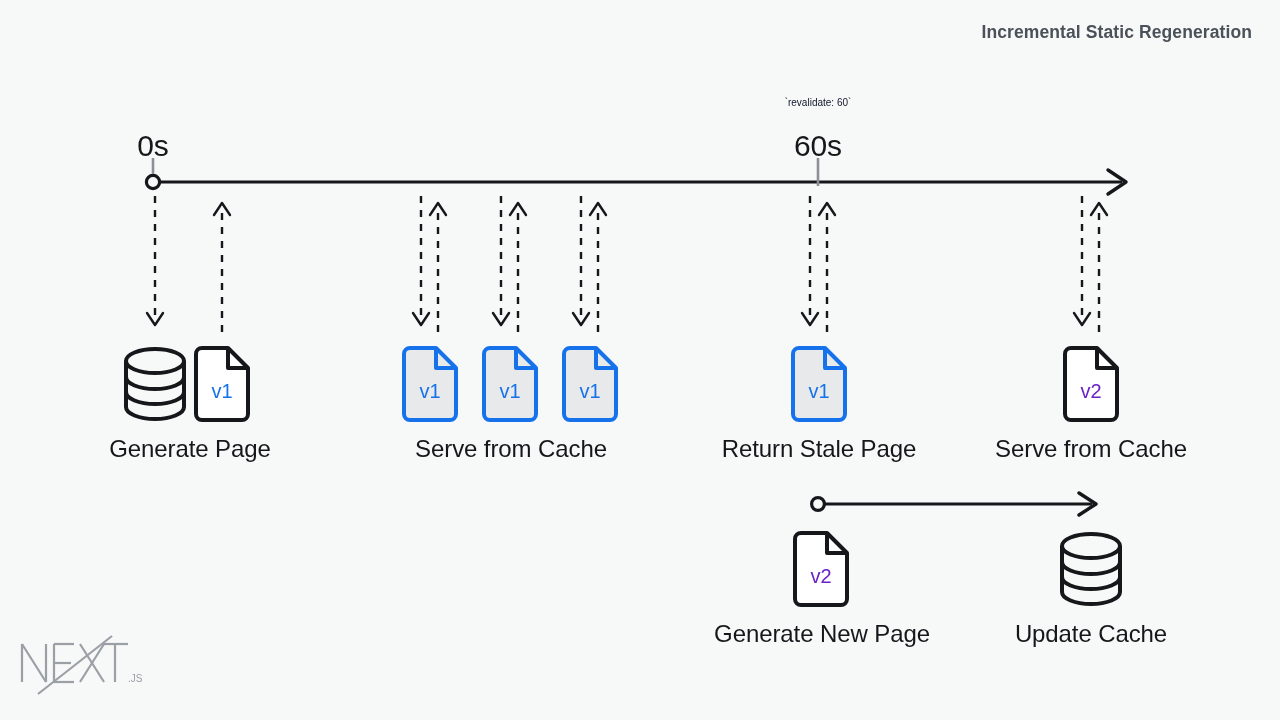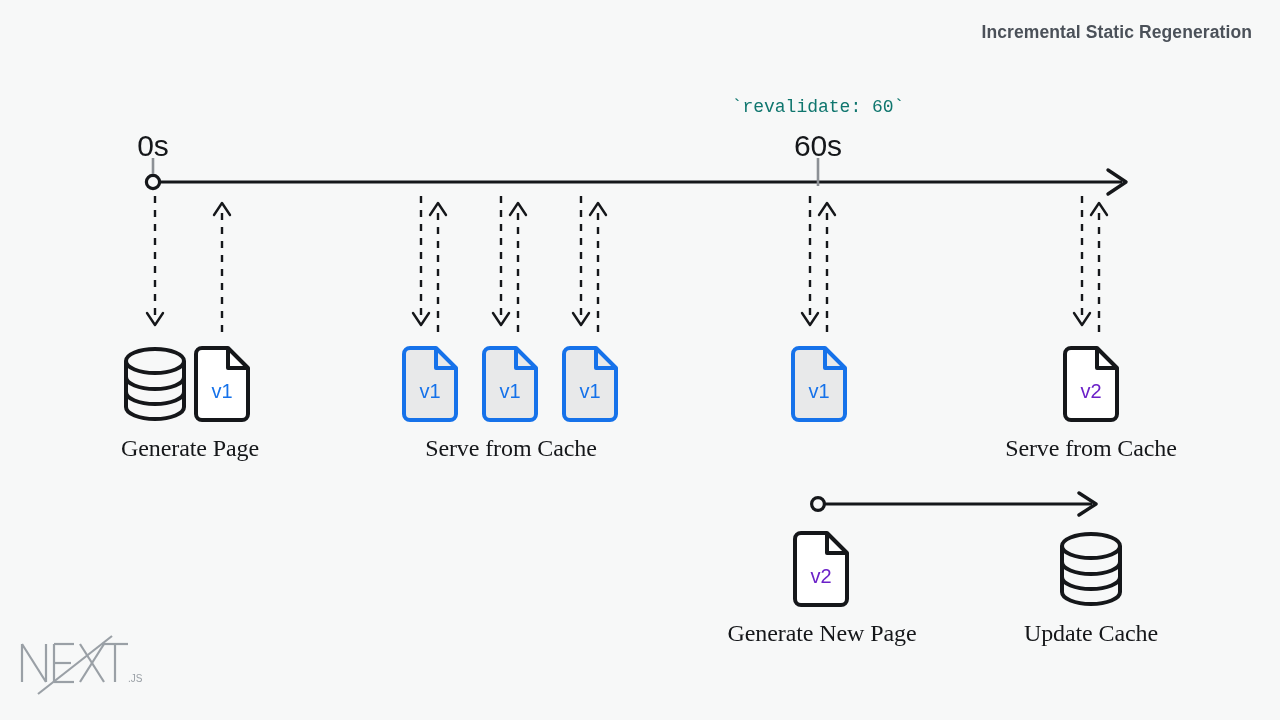--- a/index.html
+++ b/index.html
@@ -32,23 +32,23 @@
     letter-spacing: 0.1px;
     white-space: nowrap;
   }
 
   
   .revalidate-label {
     position: absolute;
     left: 818px;
     top: 97px;
     transform: translateX(-50%);
-    font-family: Liberation Mono, monospace;
-    font-size: 18px;
-    color: #0f766e;
+    font-family: Liberation Sans, sans-serif;
+    font-size: 10px;
+    color: #0f172a;
     white-space: nowrap;
   }
 
   
   .time-label {
     position: absolute;
     transform: translateX(-50%);
     font-size: 30px;
     color: #15171a;
     white-space: nowrap;
@@ -79,21 +79,20 @@
   }
 
   
   .caption {
     position: absolute;
     transform: translateX(-50%);
     font-size: 24px;
     color: #15171a;
     white-space: nowrap;
     letter-spacing: -0.1px;
-    font-family: Liberation Serif, serif;
   }
 
   
   .next-logo {
     position: absolute;
     left: 16px;
     top: 634px;
     width: 130px;
     height: 62px;
   }
@@ -239,20 +238,21 @@
   <div class="icon-box" style="left:1091px; top:346px;">
     <svg width="56" height="76" viewBox="0 0 56 76">
       <path d="M 8 2 L 34 2 L 54 22 L 54 68 A 6 6 0 0 1 48 74 L 8 74 A 6 6 0 0 1 2 68 L 2 8 A 6 6 0 0 1 8 2 Z" fill="#ffffff" stroke="#15171a" stroke-width="4" stroke-linejoin="round"></path>
       <path d="M 34 2 L 34 22 L 54 22" fill="none" stroke="#15171a" stroke-width="4" stroke-linejoin="round"></path>
       <text class="ver-text" x="28" y="52" text-anchor="middle" fill="#6b21c8">v2</text>
     </svg>
   </div>
 
   <div class="caption" style="left:190px; top:435px;">Generate Page</div>
   <div class="caption" style="left:511px; top:435px;">Serve from Cache</div>
+  <div class="caption" style="left:819px; top:435px;">Return Stale Page</div>
   <div class="caption" style="left:1091px; top:435px;">Serve from Cache</div>
 
   <div class="icon-box" style="left:821px; top:531px;">
     <svg width="56" height="76" viewBox="0 0 56 76">
       <path d="M 8 2 L 34 2 L 54 22 L 54 68 A 6 6 0 0 1 48 74 L 8 74 A 6 6 0 0 1 2 68 L 2 8 A 6 6 0 0 1 8 2 Z" fill="#ffffff" stroke="#15171a" stroke-width="4" stroke-linejoin="round"></path>
       <path d="M 34 2 L 34 22 L 54 22" fill="none" stroke="#15171a" stroke-width="4" stroke-linejoin="round"></path>
       <text class="ver-text" x="28" y="52" text-anchor="middle" fill="#6b21c8">v2</text>
     </svg>
   </div>
 

